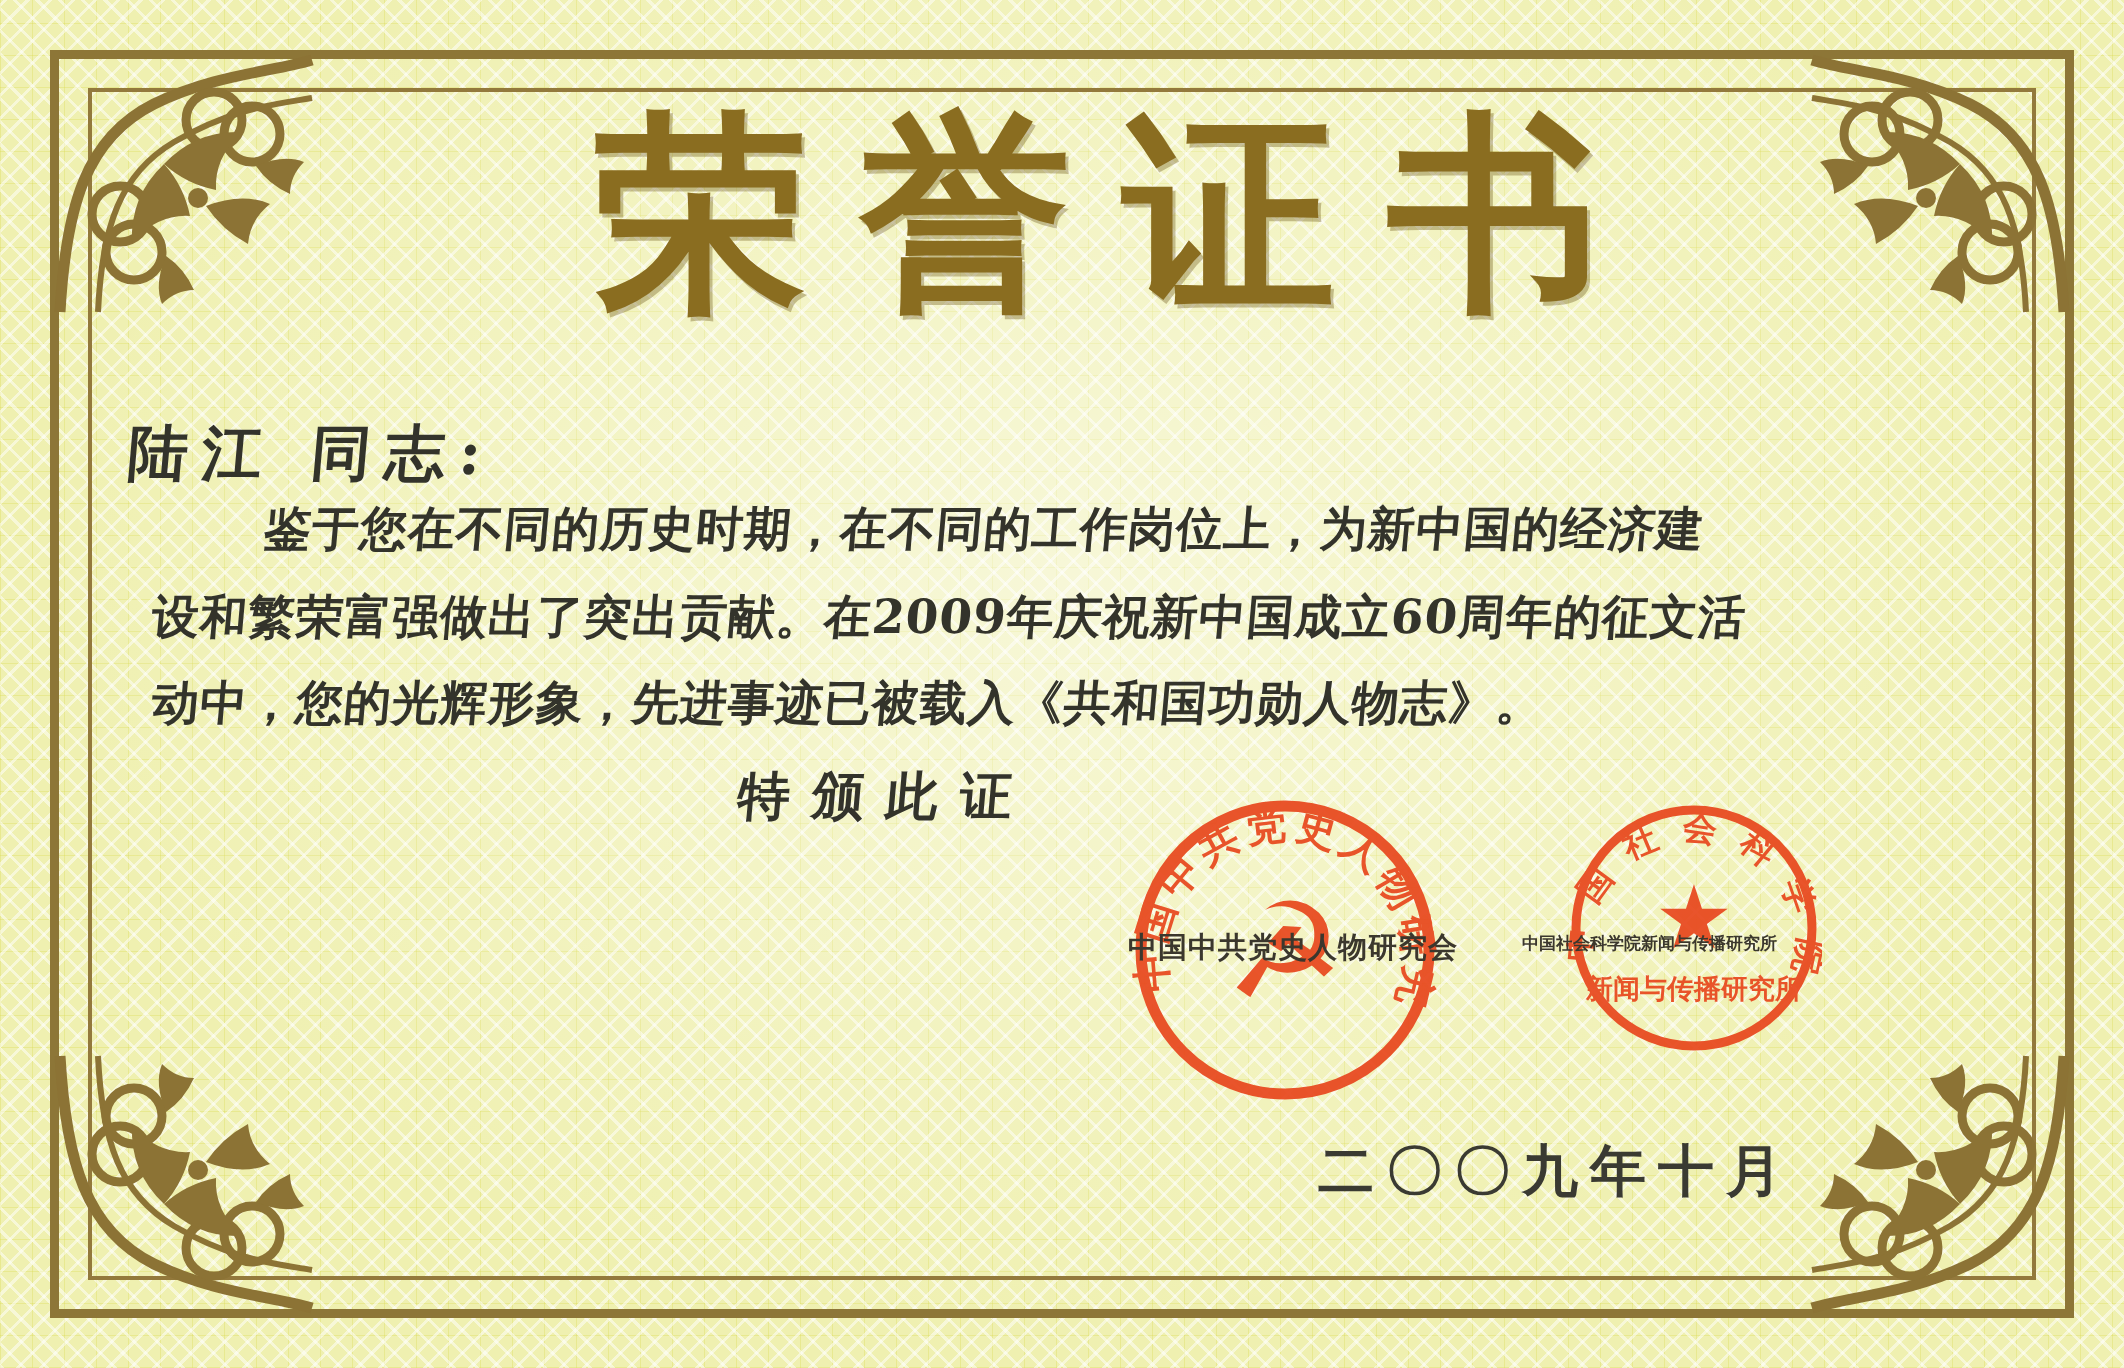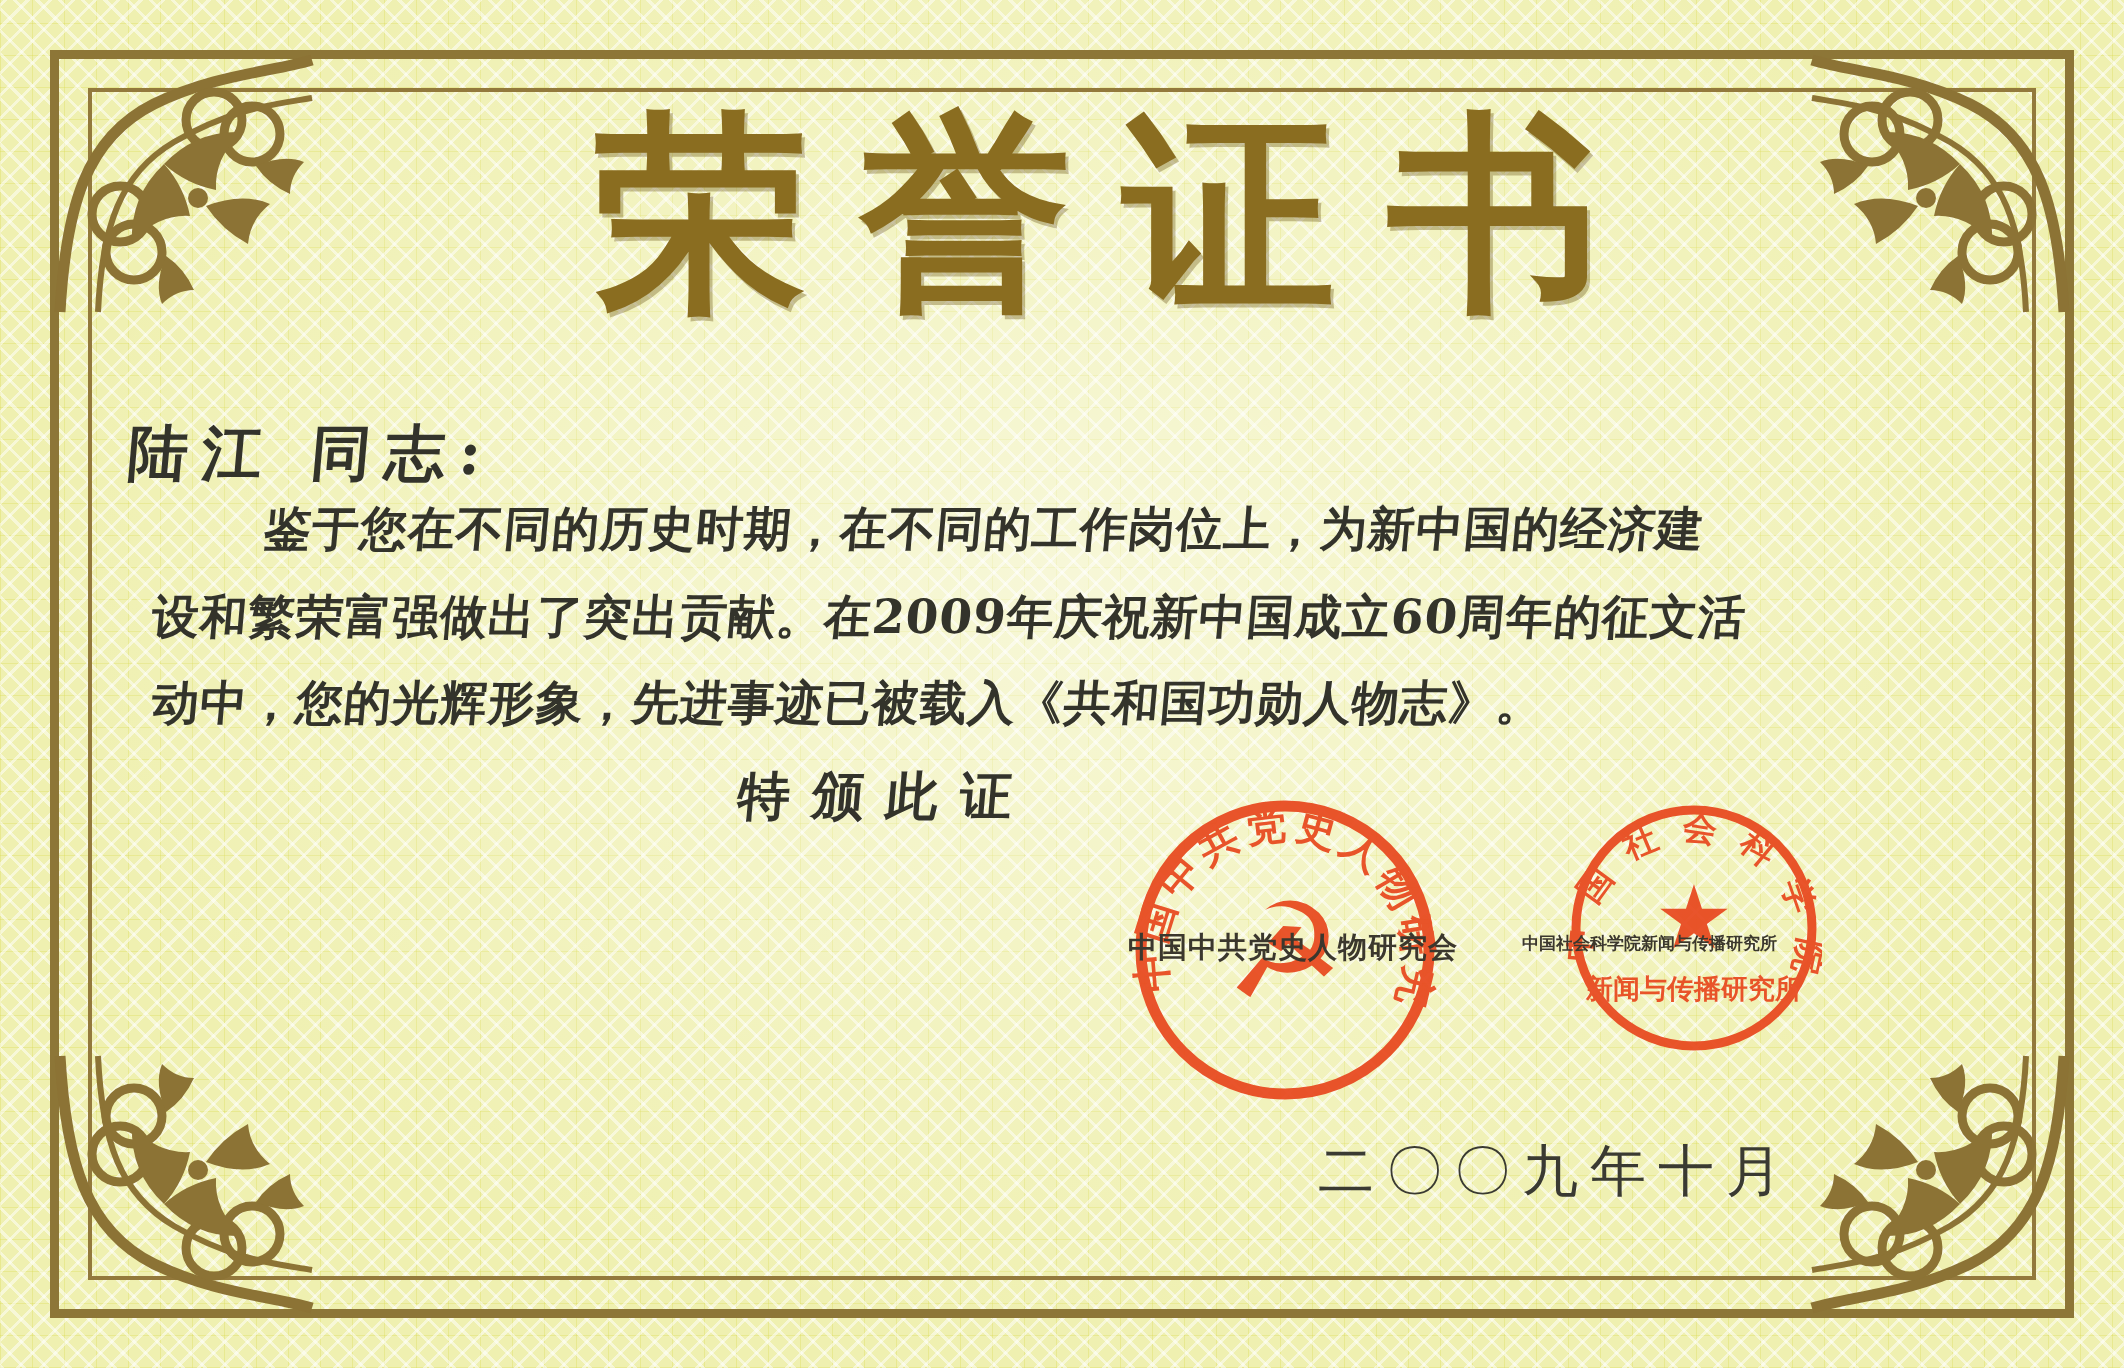--- a/index.html
+++ b/index.html
@@ -59,21 +59,21 @@
   .line1{left:264px;top:498px;}
   .line2{left:152px;top:586px;}
   .line3{left:152px;top:672px;}
   .closing{
     position:absolute;left:738px;top:762px;
     font-size:52px;letter-spacing:22px;font-weight:600;
   }
   .date{
     position:absolute;left:1318px;top:1134px;
     font-size:56px;letter-spacing:12px;
-    color:#3a3a32;font-weight:400;
+    color:#3a3a32;font-weight:700;
     font-family:"DejaVu Sans",sans-serif;
     text-align:center;
   }
   .seal{position:absolute;opacity:0.93;pointer-events:none;}
   .seal-left{left:1130px;top:795px;width:310px;height:310px;}
   .seal-right{left:1566px;top:800px;width:256px;height:256px;}
   .printed-name{
     position:absolute;
     color:#3b372d;font-weight:700;
     font-family:"DejaVu Sans",sans-serif;

